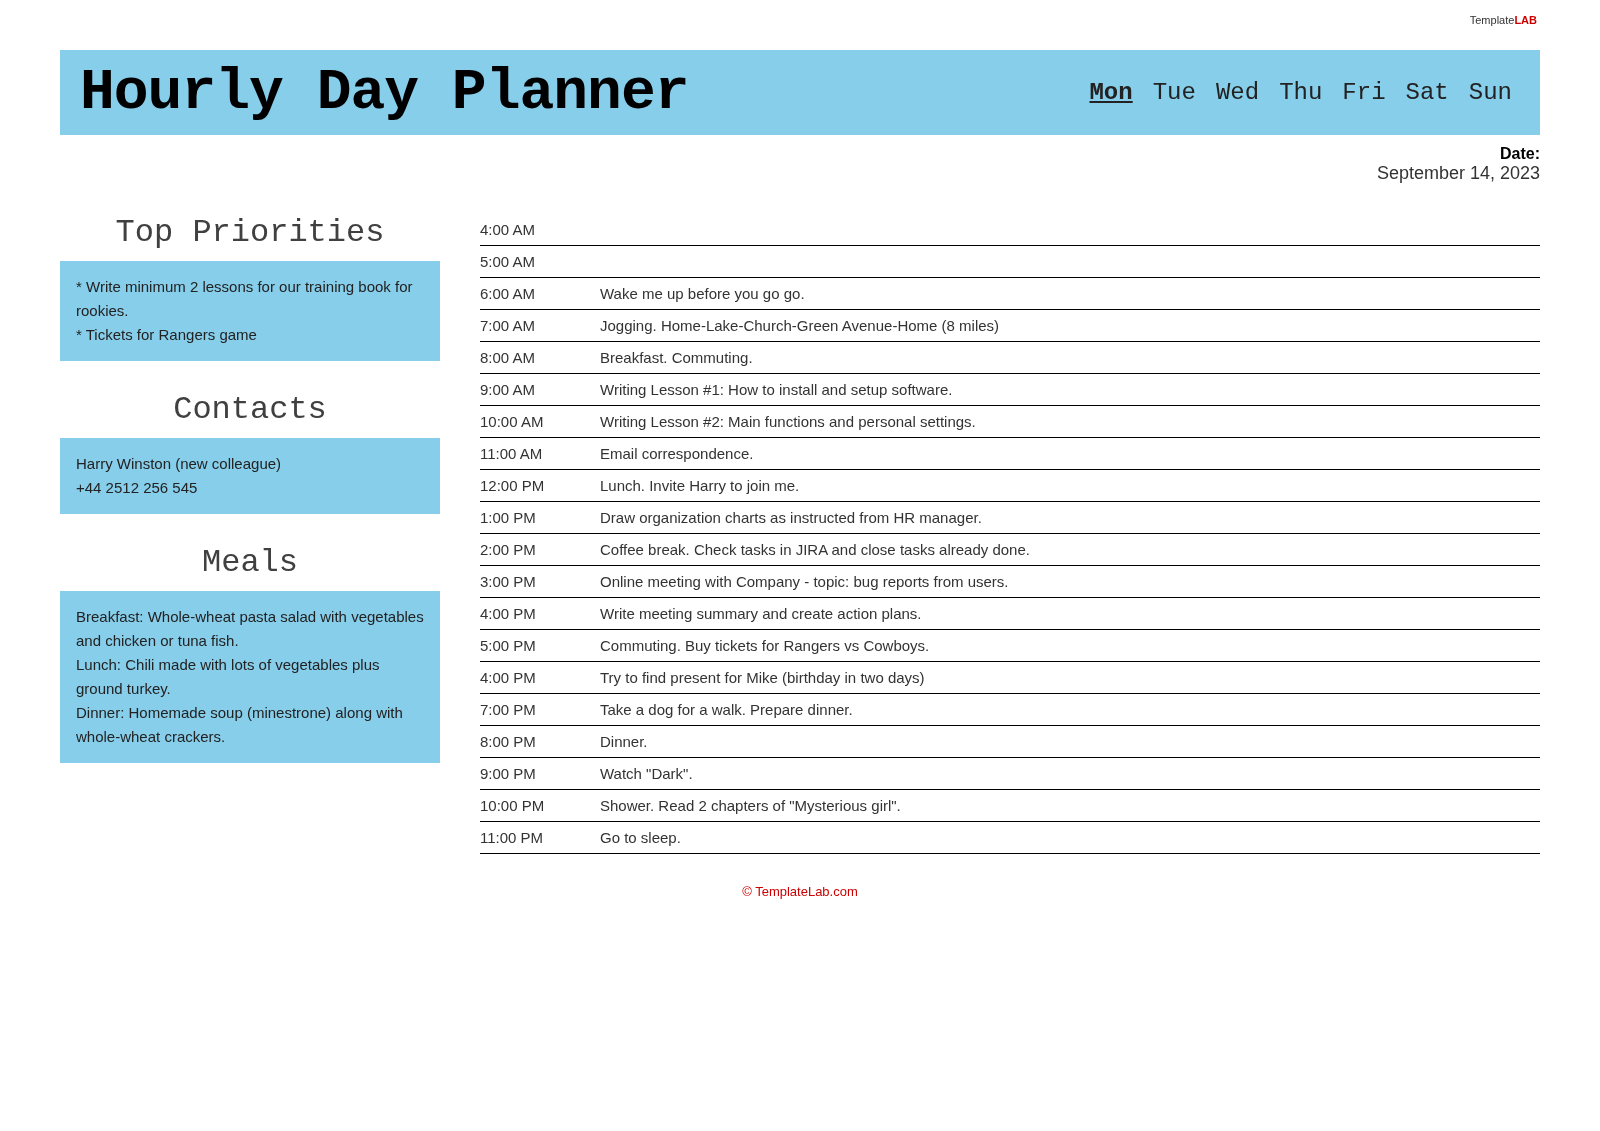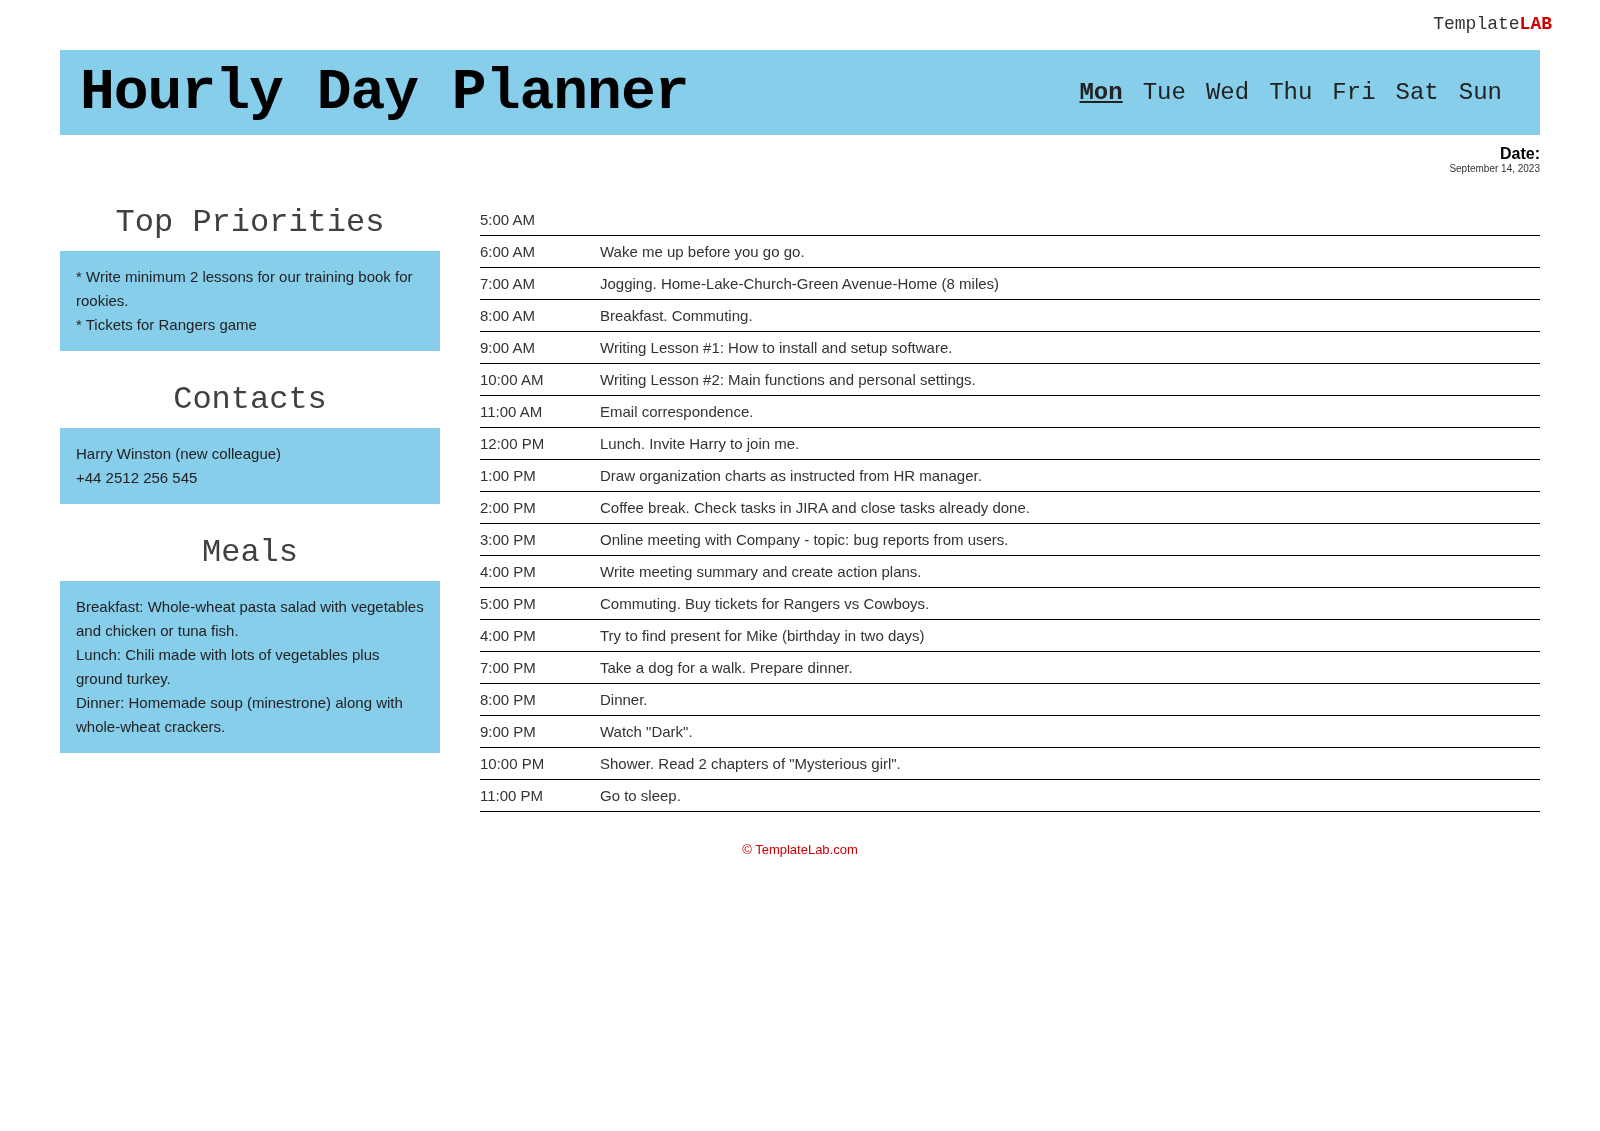--- a/index.html
+++ b/index.html
@@ -9,35 +9,35 @@
       width: 1600px;
       min-height: 1131px;
       position: relative;
       padding: 20px 60px 40px 60px;
     }
 
     
     .logo {
       position: absolute;
       top: 14px;
-      right: 48px;
-      font-size: 18px;
-      color: #333;
-      font-family: Liberation Mono, monospace;
+      right: 63px;
+      font-size: 11px;
+      color: #333;
+      font-family: Liberation Sans, sans-serif;
     }
     .logo span.template { font-weight: normal; }
     .logo span.lab { font-weight: bold; color: #cc0000; }
 
     
     .header {
       display: flex;
       align-items: center;
       justify-content: space-between;
       background: #87ceeb;
-      padding: 10px 38px 10px 20px;
+      padding: 10px 28px 10px 20px;
       margin-top: 30px;
       margin-bottom: 0;
     }
     .title {
       font-family: 'Courier New', Courier, monospace;
       font-size: 58px;
       font-weight: bold;
       color: #000;
       letter-spacing: -1px;
     }
@@ -60,21 +60,21 @@
     
     .date-section {
       text-align: right;
       padding: 10px 0 20px 0;
     }
     .date-label {
       font-weight: bold;
       font-size: 16px;
     }
     .date-value {
-      font-size: 10px;
+      font-size: 18px;
       color: #333;
     }
 
     
     .main-content {
       display: flex;
       gap: 40px;
       margin-top: 10px;
     }
 
@@ -199,20 +199,24 @@
           <p>Lunch: Chili made with lots of vegetables plus ground turkey.</p>
           <p>Dinner: Homemade soup (minestrone) along with whole-wheat crackers.</p>
         </div>
     </div>
 
   </div>
 
   <div class="schedule">
     <table class="schedule-table">
       <tbody id="schedule-body">
+      <tr>
+            <td class="time">4:00 AM</td>
+            <td class="event"></td>
+          </tr>
           <tr>
             <td class="time">5:00 AM</td>
             <td class="event"></td>
           </tr>
           <tr>
             <td class="time">6:00 AM</td>
             <td class="event">Wake me up before you go go.</td>
           </tr>
           <tr>
             <td class="time">7:00 AM</td>

